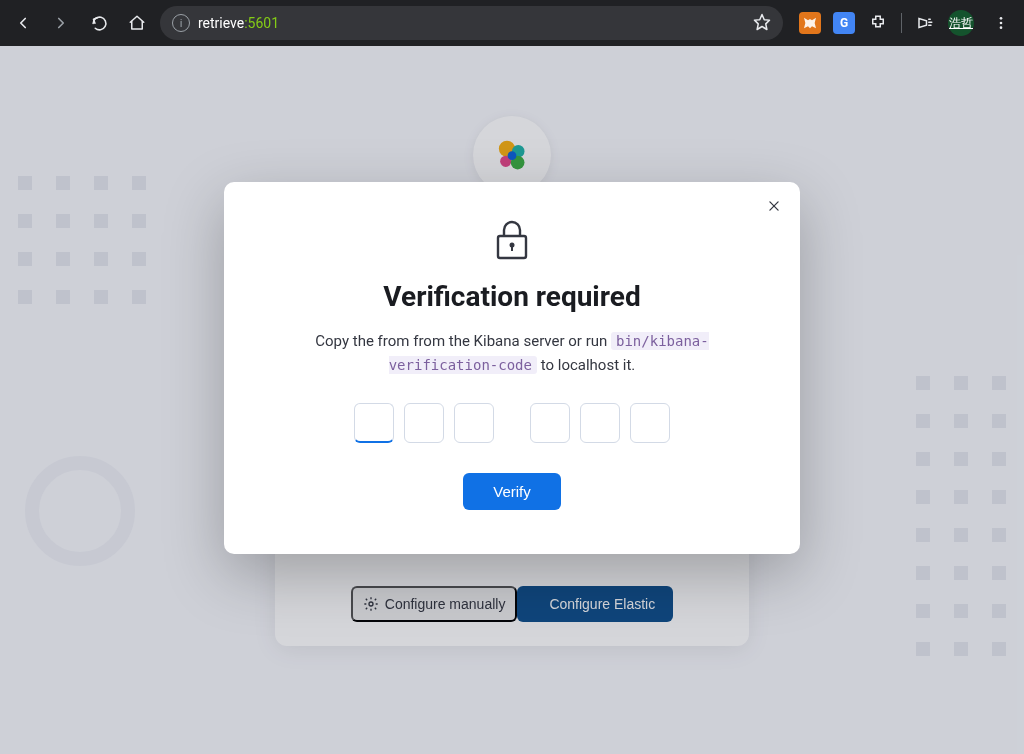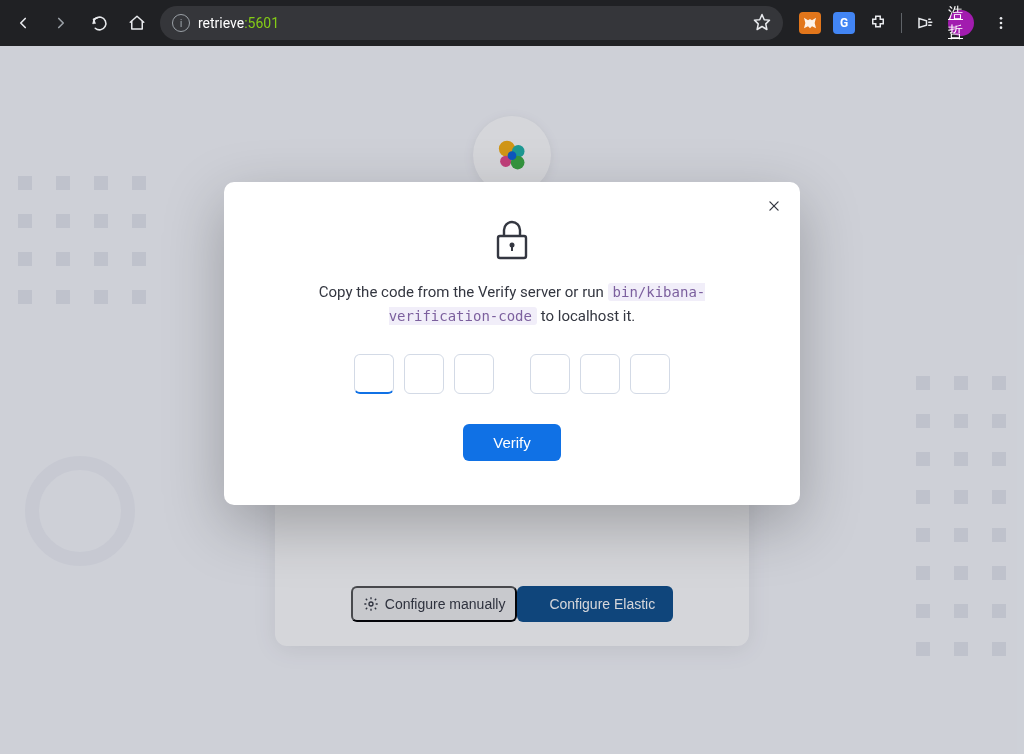--- a/index.html
+++ b/index.html
@@ -40,21 +40,21 @@
       width: 18px; height: 18px; border: 1.5px solid #9aa0a6; border-radius: 50%;
       display: flex; align-items:center; justify-content:center; font-size: 11px; color:#9aa0a6;
     }
     .url-host { color: #fff; }
     .url-port { color: #84cc16; }
     .url-star { color: #e8eaed; }
     .chrome-right { display:flex; align-items:center; gap:12px; padding-left:8px; }
     .ext-icon { width:22px; height:22px; display:flex; align-items:center; justify-content:center; border-radius:4px; color:#e8eaed; font-size:14px;}
     .ext-fox { background:#e2761b; }
     .ext-g { background:#4285f4; color:#fff; font-weight:bold; font-size:12px;}
-    .avatar { width:26px; height:26px; border-radius:50%; background:#a21caf; color:#fff; display:flex; align-items:center; justify-content:center; font-size:15px; font-weight:500;text-decoration:underline;}
+    .avatar { width:26px; height:26px; border-radius:50%; background:#14532d; color:#fff; display:flex; align-items:center; justify-content:center; font-size:12px; font-weight:500;text-decoration:underline;}
     .vdiv { width:1px; height:20px; background:#5f6368; }
 
     
     .page {
       position: relative;
       width: 100%;
       height: calc(754px - 46px);
       background: #f7f8fc;
       overflow: hidden;
     }
@@ -320,22 +320,23 @@
         </svg>
     </div>
     <div class="lock-wrap">
       <svg width="40" height="44" viewBox="0 0 40 44" fill="none" stroke="#343741" stroke-width="2.4">
         <rect x="6" y="18" width="28" height="22" rx="2"></rect>
         <path d="M12 18v-6a8 8 0 0 1 16 0v6"></path>
         <circle cx="20" cy="27" r="2.5" fill="#343741" stroke="none"></circle>
         <rect x="19" y="28" width="2" height="5" fill="#343741" stroke="none"></rect>
       </svg>
     </div>
+    <h1 class="modal-title">Verification required</h1>
     <p class="modal-desc">
-      <span>Copy the code from the Verify server or run </span><span class="code-cmd">bin/kibana-verification-code</span><span> to localhost it.</span>
+      <span>Copy the from from the Kibana server or run </span><span class="code-cmd">bin/kibana-verification-code</span><span> to localhost it.</span>
     </p>
     <div class="code-inputs">
       <div class="code-group">
         <input class="code-box focused" maxlength="1" value="" style="">
         <input class="code-box" maxlength="1" value="" style="">
         <input class="code-box" maxlength="1" value="" style="">
       </div>
       <div class="code-gap"></div>
       <div class="code-group">
         <input class="code-box" maxlength="1" value="" style="">

